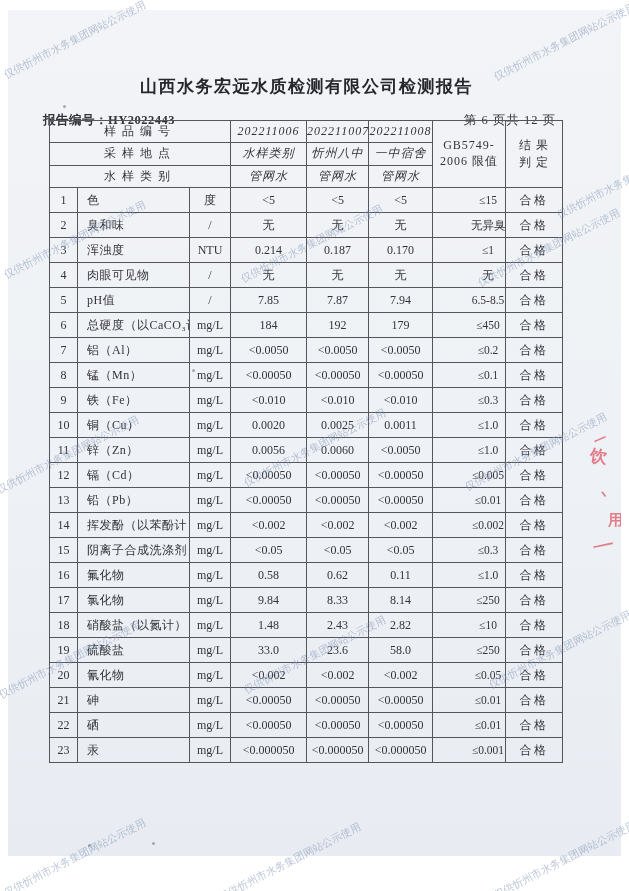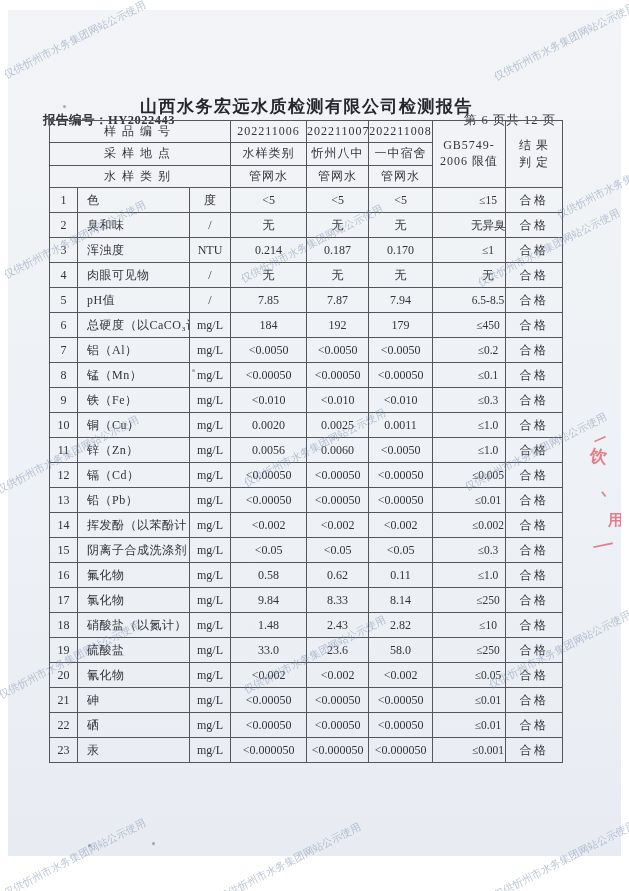--- a/index.html
+++ b/index.html
@@ -4,34 +4,34 @@
 <style>
   html,body{margin:0;padding:0;background:#ffffff;}
   #screen{position:relative;width:629px;height:891px;background:#ffffff;overflow:hidden;
           font-family:"Liberation Serif","DejaVu Serif",serif;color:#33343a;}
   
   .scan-page{position:absolute;left:8px;top:10px;width:613px;height:846px;
              background:linear-gradient(180deg,#f2f4f7 0%,#eef1f5 55%,#e8ecf2 100%);}
   
   .doc-title{position:absolute;left:0;top:75px;width:613px;text-align:center;
              font-family:"Liberation Sans","DejaVu Sans",sans-serif;font-weight:bold;
-             font-size:17px;letter-spacing:1.5px;color:#26272c;margin-top:20px;}
+             font-size:17px;letter-spacing:1.5px;color:#26272c;}
   .meta-line{position:absolute;left:43px;top:112px;width:513px;display:flex;
              justify-content:space-between;font-size:12.5px;}
   .report-no{font-weight:bold;letter-spacing:.5px;}
   .page-info{letter-spacing:1px;}
   
   .report-table{position:absolute;left:49px;top:120px;border-collapse:collapse;
                 table-layout:fixed;width:513px;}
   .report-table td{border:1px solid #55565c;text-align:center;vertical-align:middle;
                    font-size:12px;padding:0;white-space:nowrap;overflow:hidden;color:#33343a;}
   .report-table thead td{height:21px;}
   .report-table tbody td{height:24px;}
   .meta-label{letter-spacing:6px;}
-  .meta-val{letter-spacing:1px;}
+  .meta-val{letter-spacing:1px;font-style:italic;}
   .two-line{display:flex;flex-direction:column;justify-content:center;height:66px;
             letter-spacing:1px;}
   td.item-cell{text-align:left;padding-left:9px;letter-spacing:.5px;}
   td.limit-cell{font-size:11.5px;padding-left:38px;}
   td.result-cell{letter-spacing:2.5px;}
   
   .wm{position:absolute;white-space:nowrap;font-size:10.5px;letter-spacing:0;
       color:#7f92b2;opacity:.52;transform:translate(-50%,-50%) rotate(-27deg);
       z-index:9;pointer-events:none;font-family:"Liberation Sans","DejaVu Sans",sans-serif;}
   

